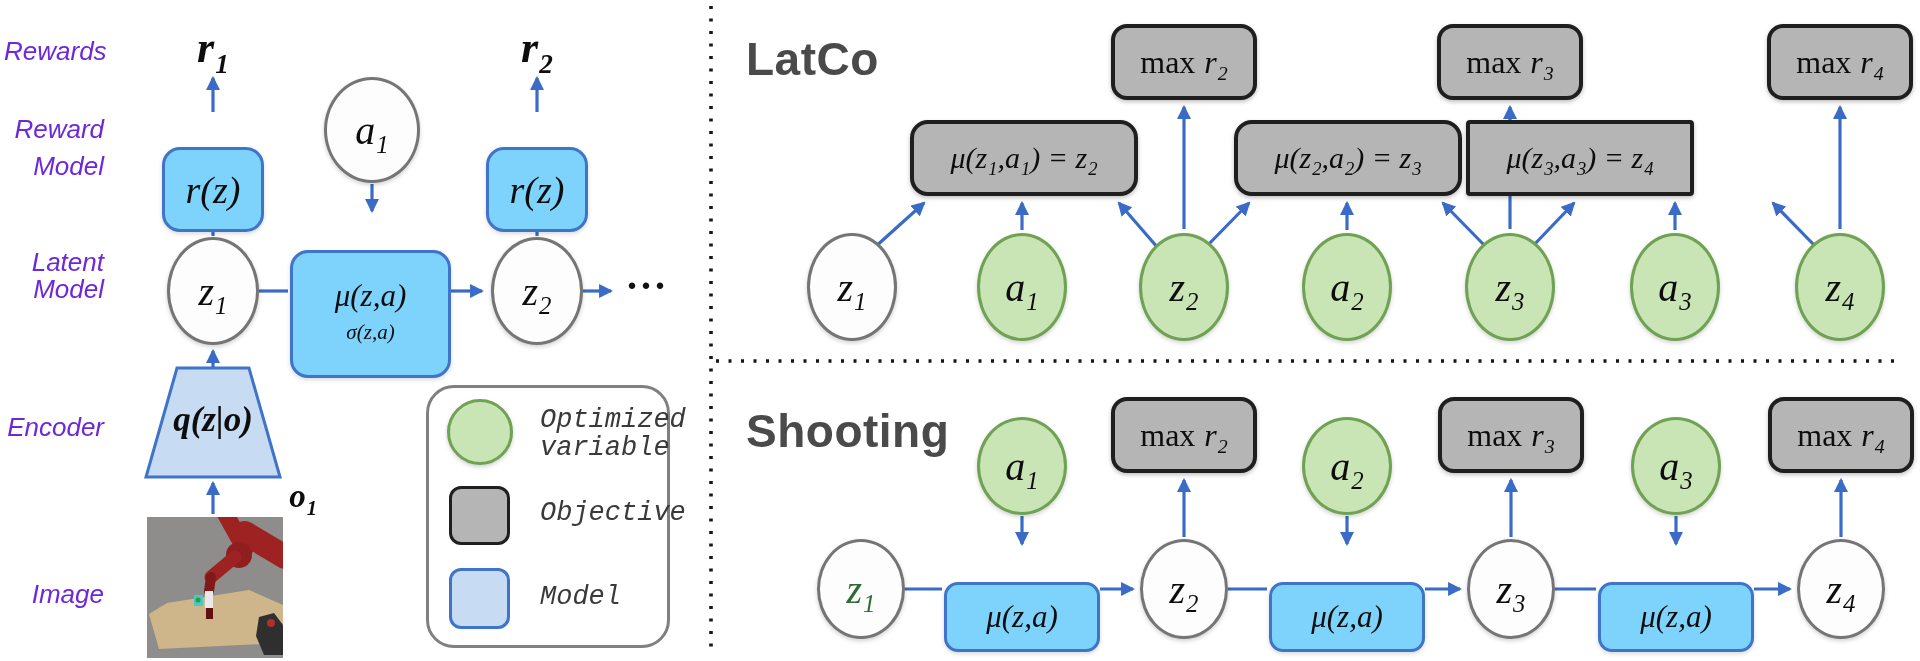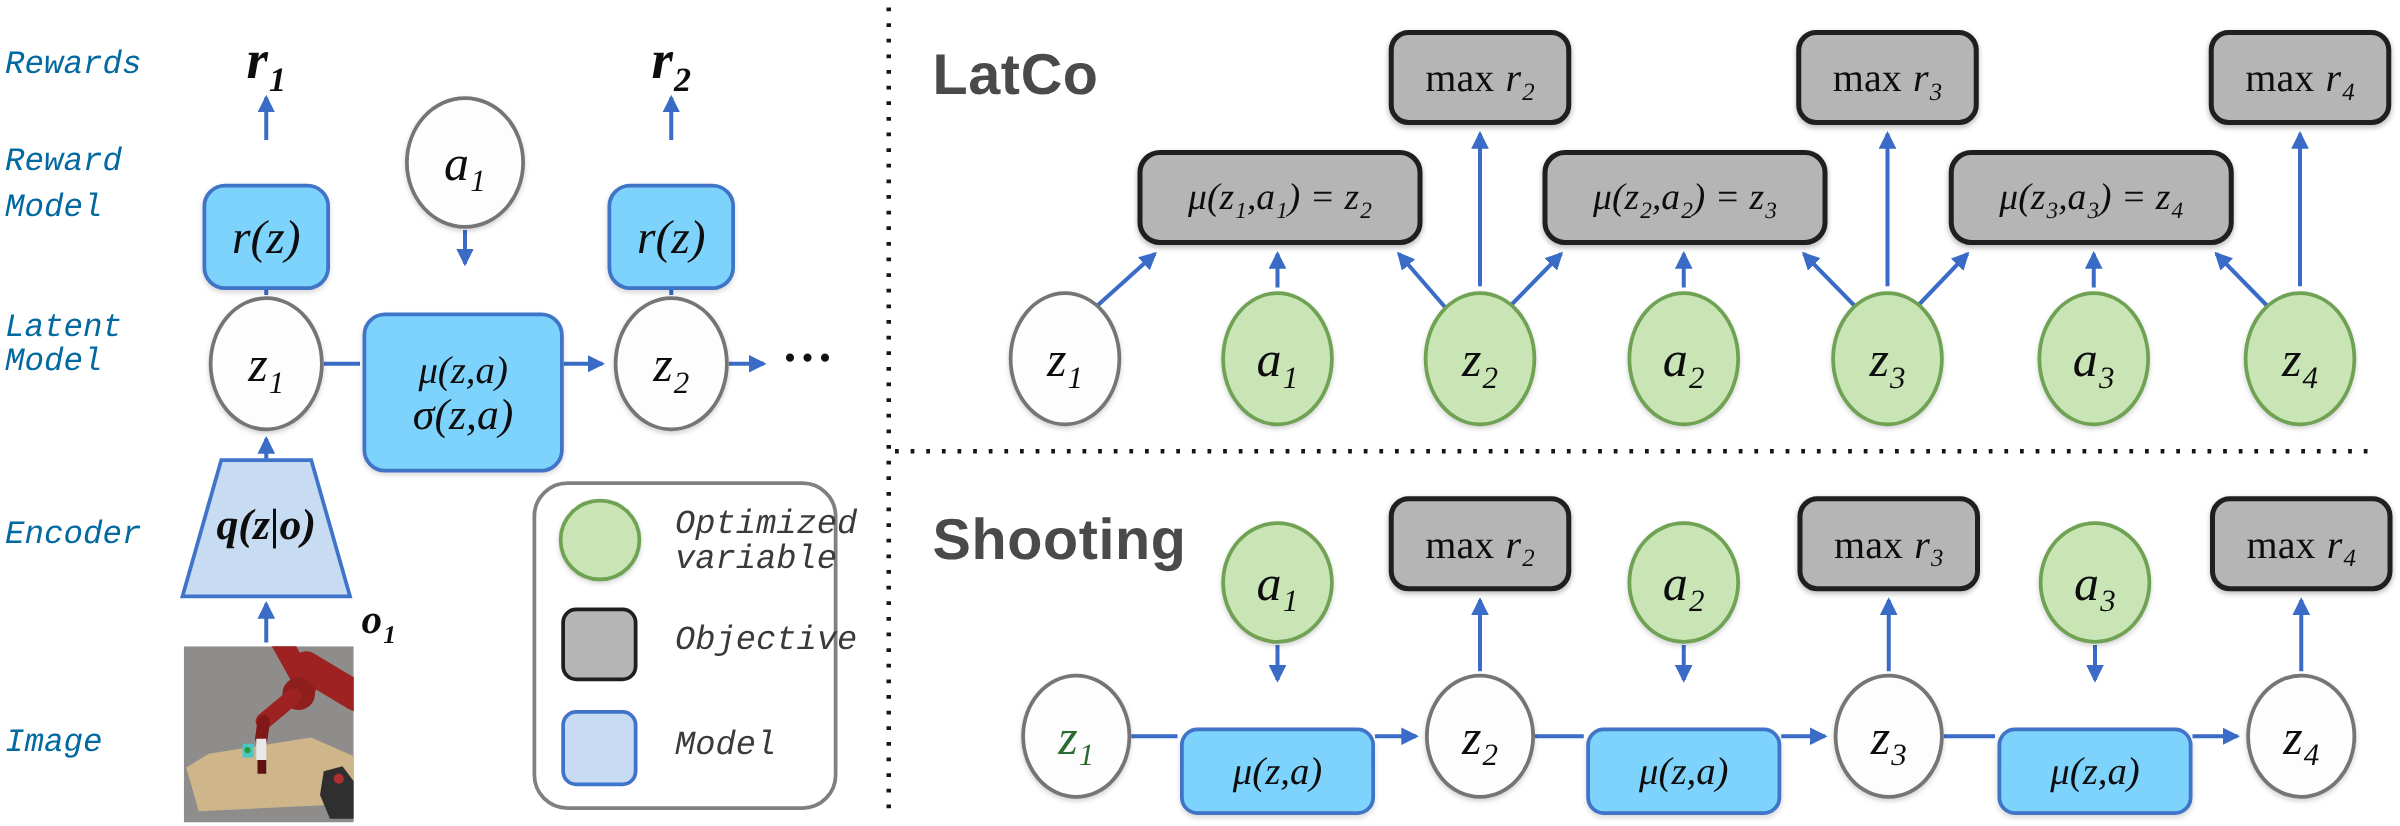--- a/index.html
+++ b/index.html
@@ -10,22 +10,22 @@
            border:3px solid #757575;display:flex;align-items:center;justify-content:center;
            box-shadow:0 2px 4px rgba(0,0,0,.18);}
   .ellipse.green{background:#c9e4b5;border-color:#6fa253;}
   .box{position:absolute;box-sizing:border-box;display:flex;flex-direction:column;
        align-items:center;justify-content:center;text-align:center;}
   .box.blue{background:#7dd3fc;border:3px solid #3f74c9;border-radius:14px;box-shadow:0 2px 4px rgba(0,0,0,.15);margin-top:33px;}
   .box.gray{background:#b5b5b5;border:4px solid #1f1f1f;border-radius:16px;box-shadow:0 2px 4px rgba(0,0,0,.25);}
   .mtext{font-family:"Liberation Serif",serif;font-style:italic;color:#0d0d0d;white-space:nowrap;}
   .roman{font-style:normal;}
   sub.ms{font-size:0.62em;font-style:italic;vertical-align:-0.40em;line-height:0;margin-left:1px;}
-  .rowlabel{position:absolute;font-family:Liberation Mono, monospace;font-style:italic;color:#0369a1;
-            text-align:left;font-size:26px;line-height:27px;width:100px;}
+  .rowlabel{position:absolute;font-family:Liberation Sans, sans-serif;font-style:italic;color:#6d28d9;
+            text-align:right;font-size:26px;line-height:27px;width:100px;}
   .title{position:absolute;font-family:"Liberation Sans",sans-serif;font-weight:700;color:#4a4a4a;
          font-size:46px;letter-spacing:.5px;line-height:46px;}
   .legendlabel{position:absolute;font-family:Liberation Mono, monospace;font-style:italic;color:#3a3a3a;
                font-size:27px;line-height:28px;}
   .ellipsis{position:absolute;font-weight:700;color:#111;font-size:40px;letter-spacing:4px;
             font-family:"Liberation Serif",serif;}
   svg{position:absolute;left:0;top:0;}
 </style>
 </head>
 <body>
@@ -105,21 +105,21 @@
   <div class="box blue" style="left:486px;top:114px;width:102px;height:85px;border-radius:18px;">
     <span class="mtext" style="font-size:38px;">r(z)</span>
   </div>
 
   <div class="ellipse" style="left:324px;top:77px;width:96px;height:106px;">
     <span class="mtext" style="font-size:40px;"><span>a</span><sub class="ms">1</sub></span>
   </div>
 
   <div class="box blue" style="left:290px;top:217px;width:161px;height:128px;border-radius:18px;">
     <span class="mtext" style="font-size:31px;line-height:36px;">μ(z,a)</span>
-    <span class="mtext" style="font-size:35px;line-height:36px;">σ(z,a)</span>
+    <span class="mtext" style="font-size:21px;line-height:36px;">σ(z,a)</span>
   </div>
 
   <div class="ellipse" style="left:167px;top:237px;width:92px;height:108px;">
     <span class="mtext" style="font-size:40px;"><span>z</span><sub class="ms">1</sub></span>
   </div>
   <div class="ellipse" style="left:491px;top:237px;width:92px;height:108px;">
     <span class="mtext" style="font-size:40px;"><span>z</span><sub class="ms">2</sub></span>
   </div>
 
   <div class="ellipsis" style="left:616px;top:252px;width:64px;text-align:center;">...</div>
@@ -168,21 +168,21 @@
   <div class="box gray" style="left:1767px;top:24px;width:146px;height:76px;">
     <span class="mtext" style="font-size:32px;"><span class="roman">max</span><span style="margin-left:9px;">r</span><sub class="ms">4</sub></span>
   </div>
 
   <div class="box gray" style="left:910px;top:120px;width:228px;height:76px;border-radius:18px;">
     <span class="mtext" style="font-size:30px;"><span>μ(z</span><sub class="ms">1</sub><span>,a</span><sub class="ms">1</sub><span>) = z</span><sub class="ms">2</sub></span>
   </div>
   <div class="box gray" style="left:1234px;top:120px;width:228px;height:76px;border-radius:18px;">
     <span class="mtext" style="font-size:30px;font-family:Liberation Serif, serif;"><span>μ(z</span><sub class="ms">2</sub><span>,a</span><sub class="ms">2</sub><span>) = z</span><sub class="ms">3</sub></span>
   </div>
-  <div class="box gray" style="left:1559px;top:120px;width:228px;height:76px;border-radius:18px;">
+  <div class="box gray" style="left:1466px;top:120px;width:228px;height:76px;border-radius:4px;">
     <span class="mtext" style="font-size:30px;"><span>μ(z</span><sub class="ms">3</sub><span>,a</span><sub class="ms">3</sub><span>) = z</span><sub class="ms">4</sub></span>
   </div>
 
   <div class="ellipse" style="left:807px;top:233px;width:90px;height:108px;">
     <span class="mtext" style="font-size:40px;"><span>z</span><sub class="ms">1</sub></span>
   </div>
   <div class="ellipse green" style="left:977px;top:233px;width:90px;height:108px;">
     <span class="mtext" style="font-size:40px;"><span>a</span><sub class="ms">1</sub></span>
   </div>
   <div class="ellipse green" style="left:1139px;top:233px;width:90px;height:108px;">

